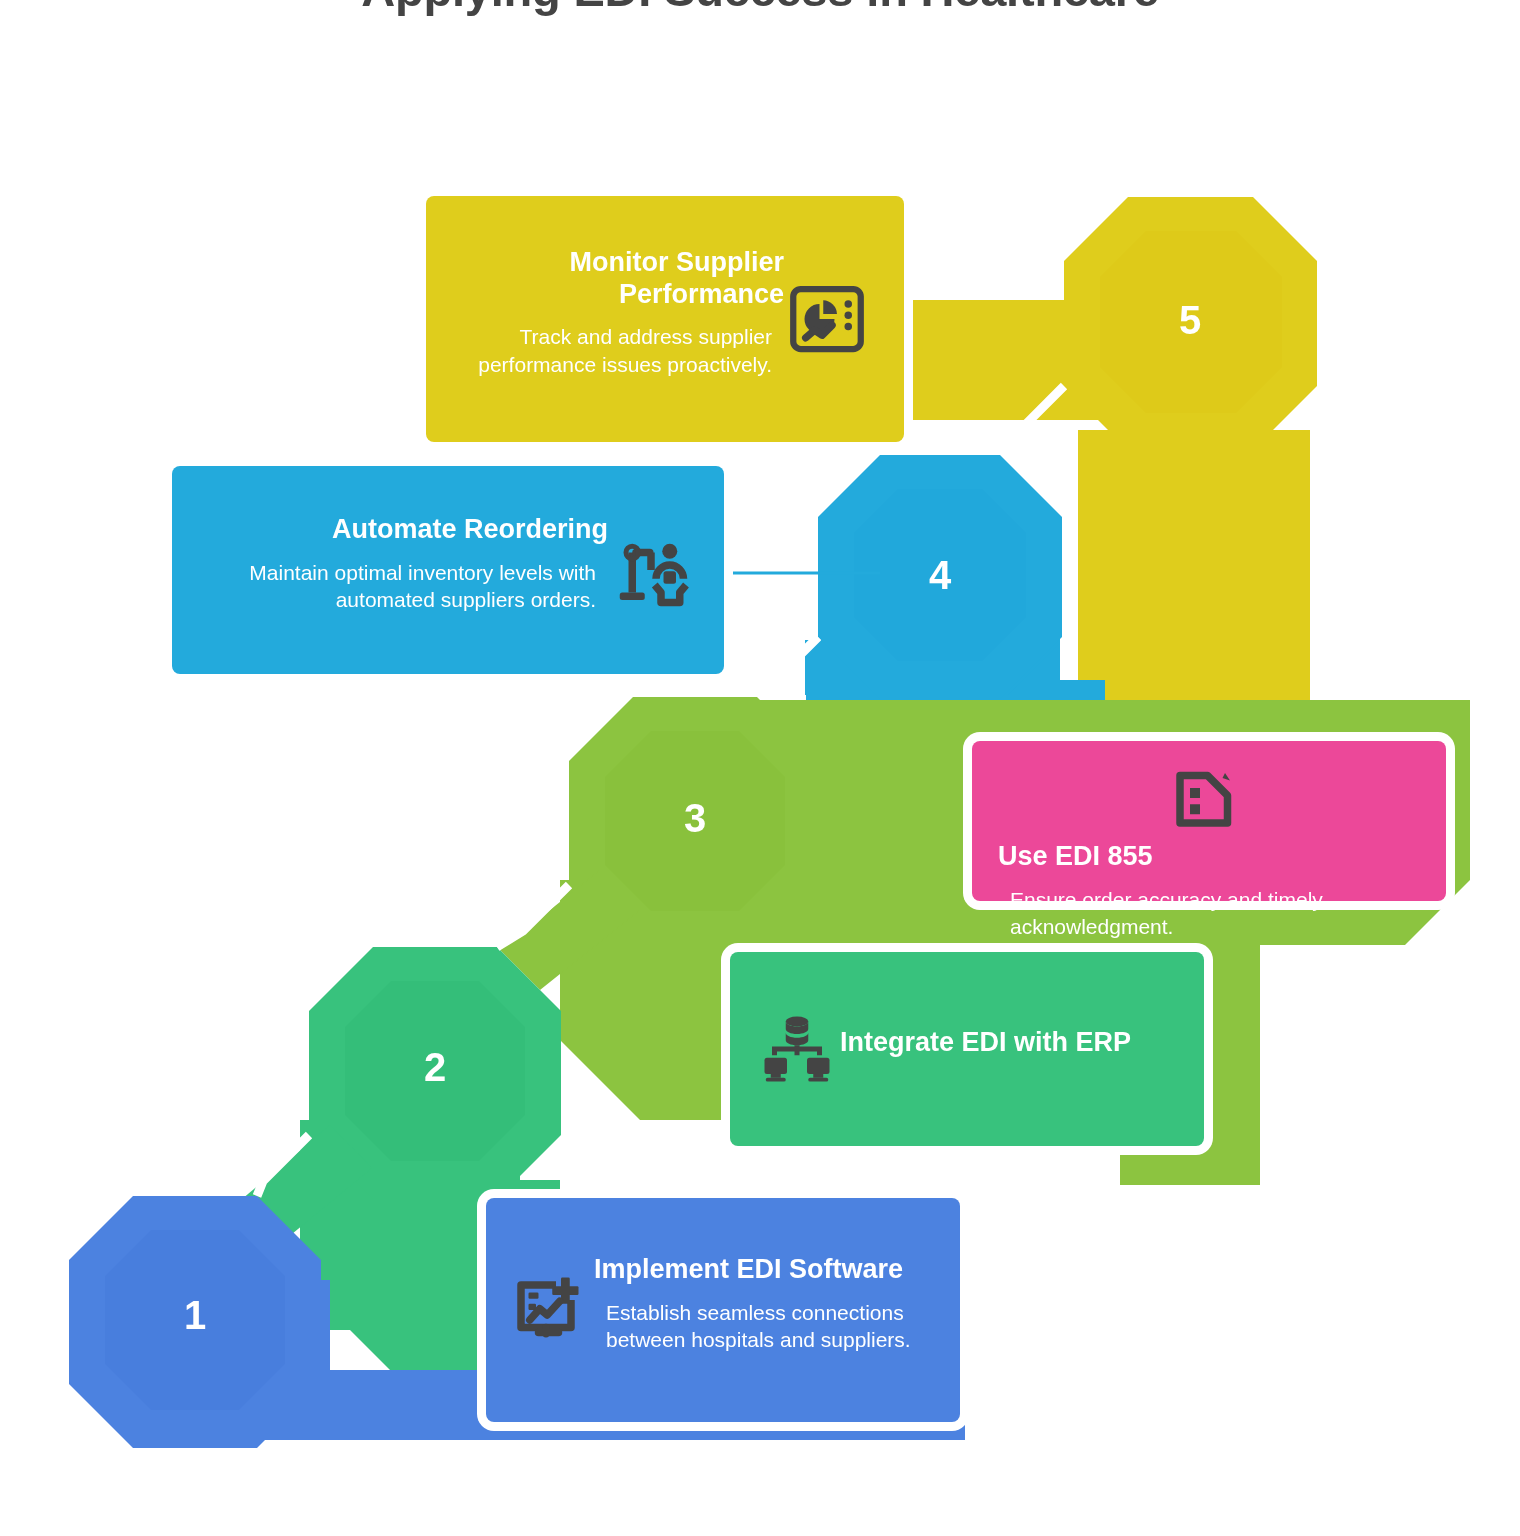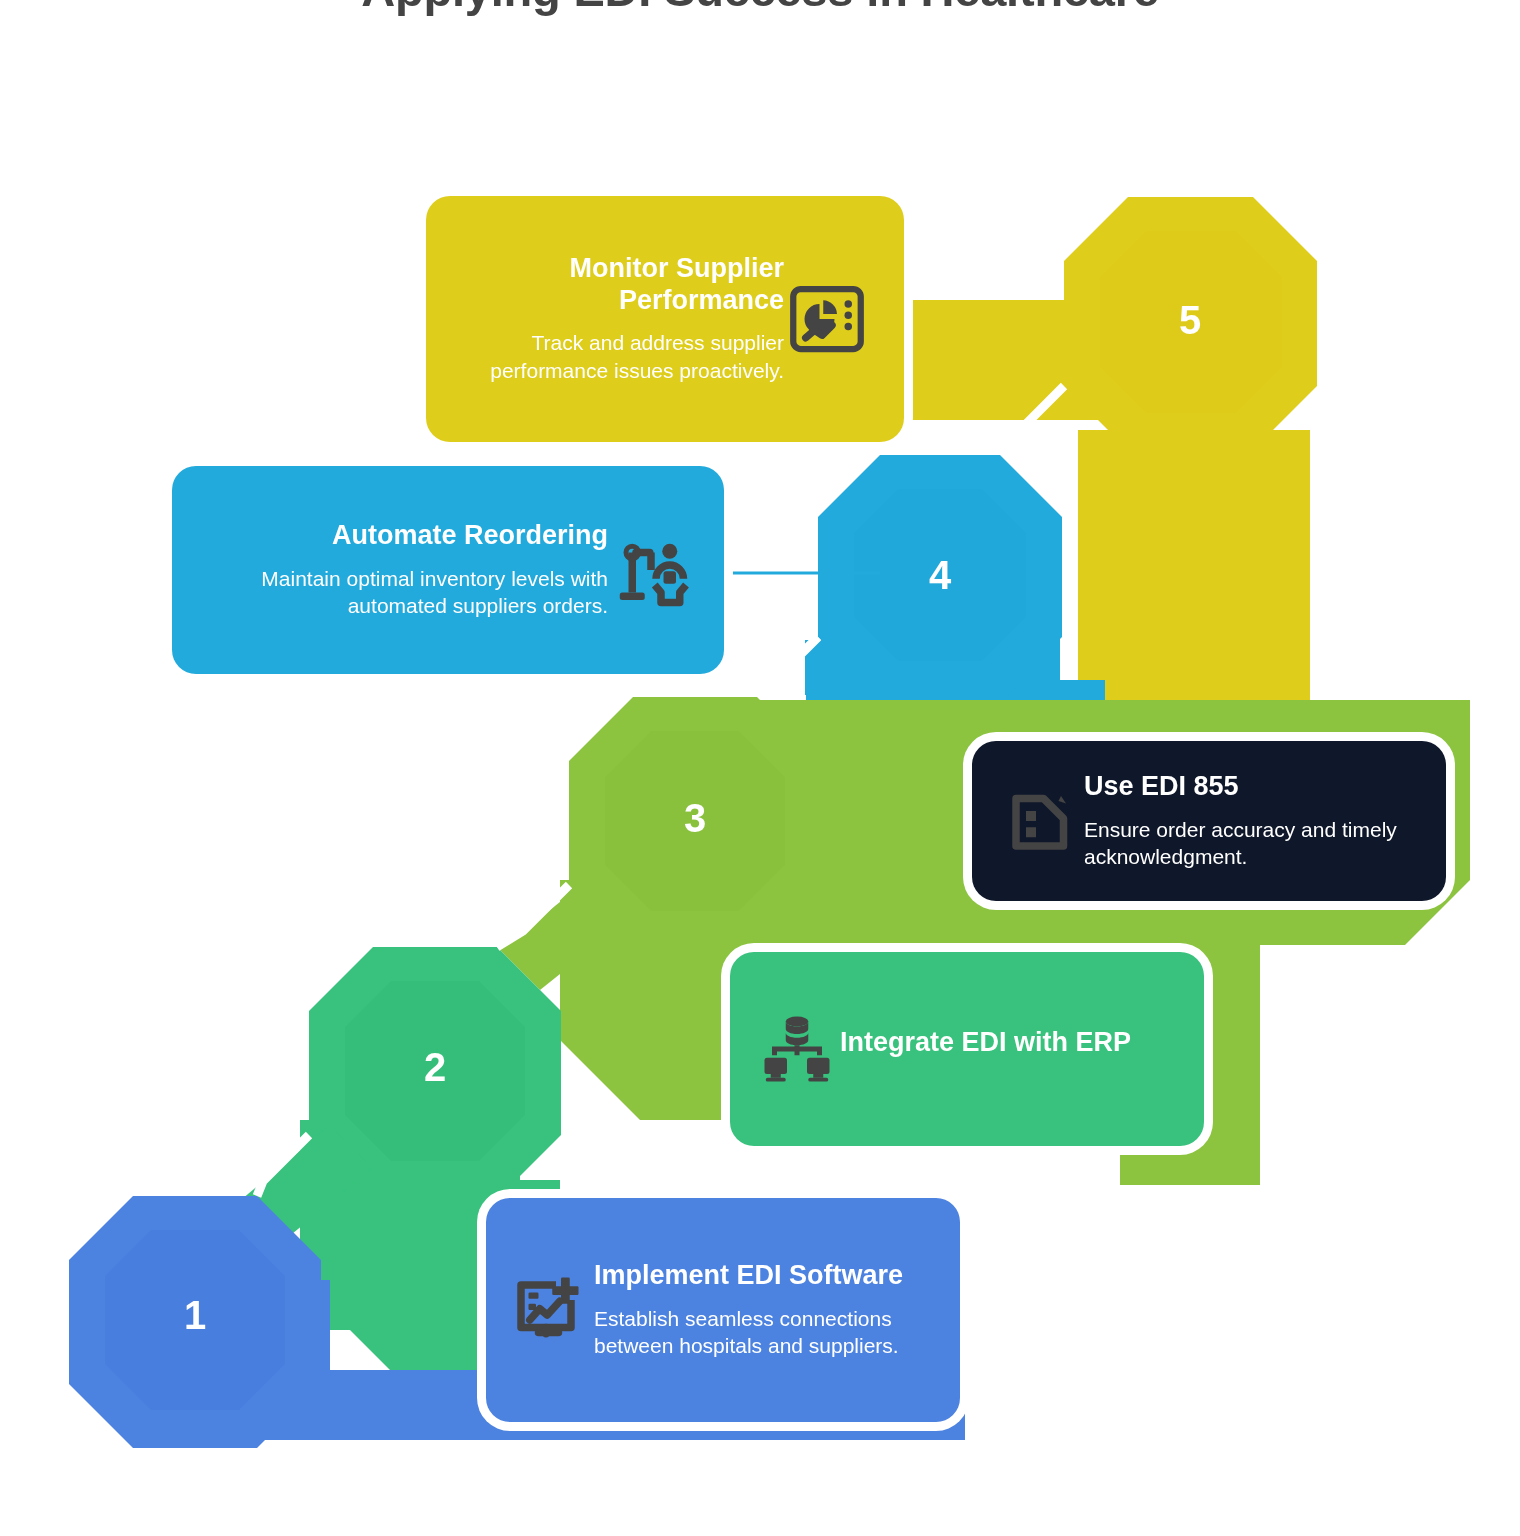--- a/index.html
+++ b/index.html
@@ -41,39 +41,39 @@
     line-height:1;
     text-align:center;
     width:80px;
     margin-left:-40px;
     pointer-events:none;
   }
 
   
   .card{
     position:absolute;
-    border-radius:24px;
+    border-radius:8px;
     box-sizing:border-box;
     display:flex;
     align-items:center;
     box-shadow:0 0 0 9px #ffffff;
   }
   .card .txt{flex:1 1 auto;}
   .card .ttl{
     color:#ffffff;
     font-weight:bold;
     font-size:27px;
     line-height:1.17;
     margin:0 0 13px 0;
   }
   .card .sub{
     color:#ffffff;
     font-size:21px;
     line-height:1.32;
-    margin:0;
+    margin:12px;
   }
   .card .ico{
     flex:0 0 auto;
     width:86px;height:86px;
     display:flex;align-items:center;justify-content:center;
   }
   .card .ico svg{width:80px;height:80px;display:block;}
 
   
   .card.ralign .ttl,.card.ralign .sub{text-align:right;}
@@ -85,22 +85,23 @@
     background:#DFCD1C;
     padding:22px 34px 22px 34px;
   }
   #card-automate{
     left:172px;top:466px;width:552px;height:208px;
     background:#23AADC;
     padding:18px 30px 18px 34px;
   }
   #card-edi855{
     left:972px;top:741px;width:474px;height:160px;
-    background:#0f172a;
+    background:#ec4899;
     padding:14px 34px 14px 26px;
+    flex-direction:column;
   }
   #card-integrate{
     left:730px;top:952px;width:474px;height:194px;
     background:#38C27D;
     padding:18px 34px 18px 24px;
   }
   #card-implement{
     left:486px;top:1198px;width:474px;height:224px;
     background:#4C82E0;
     padding:18px 16px 18px 22px;

